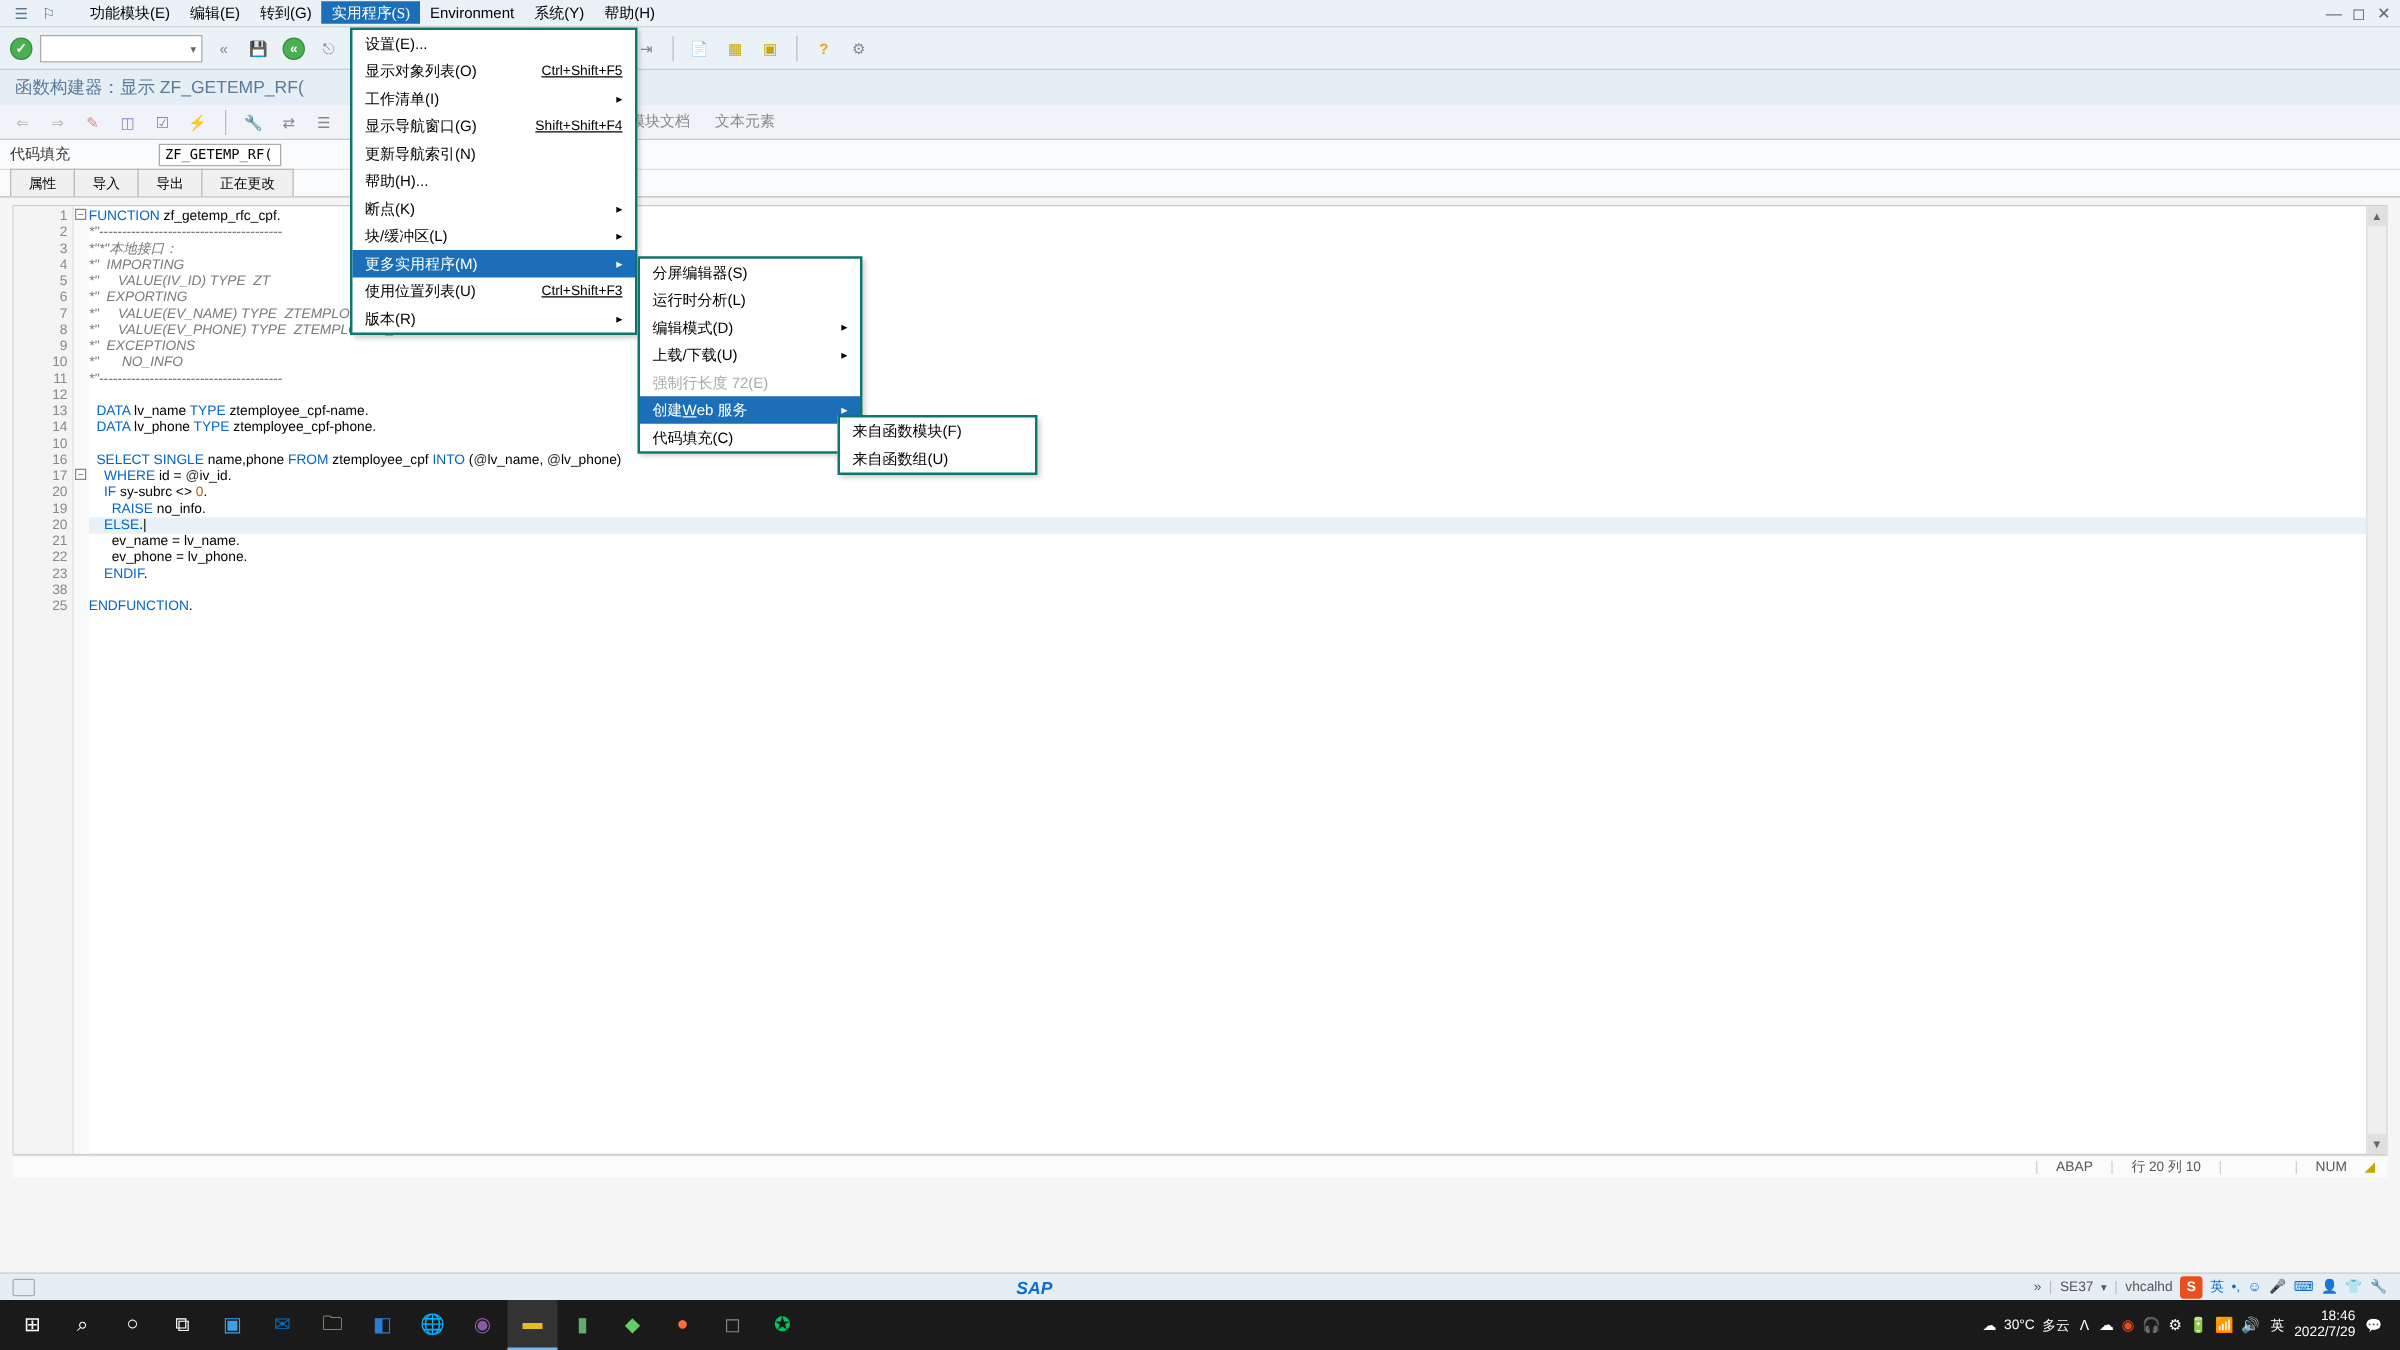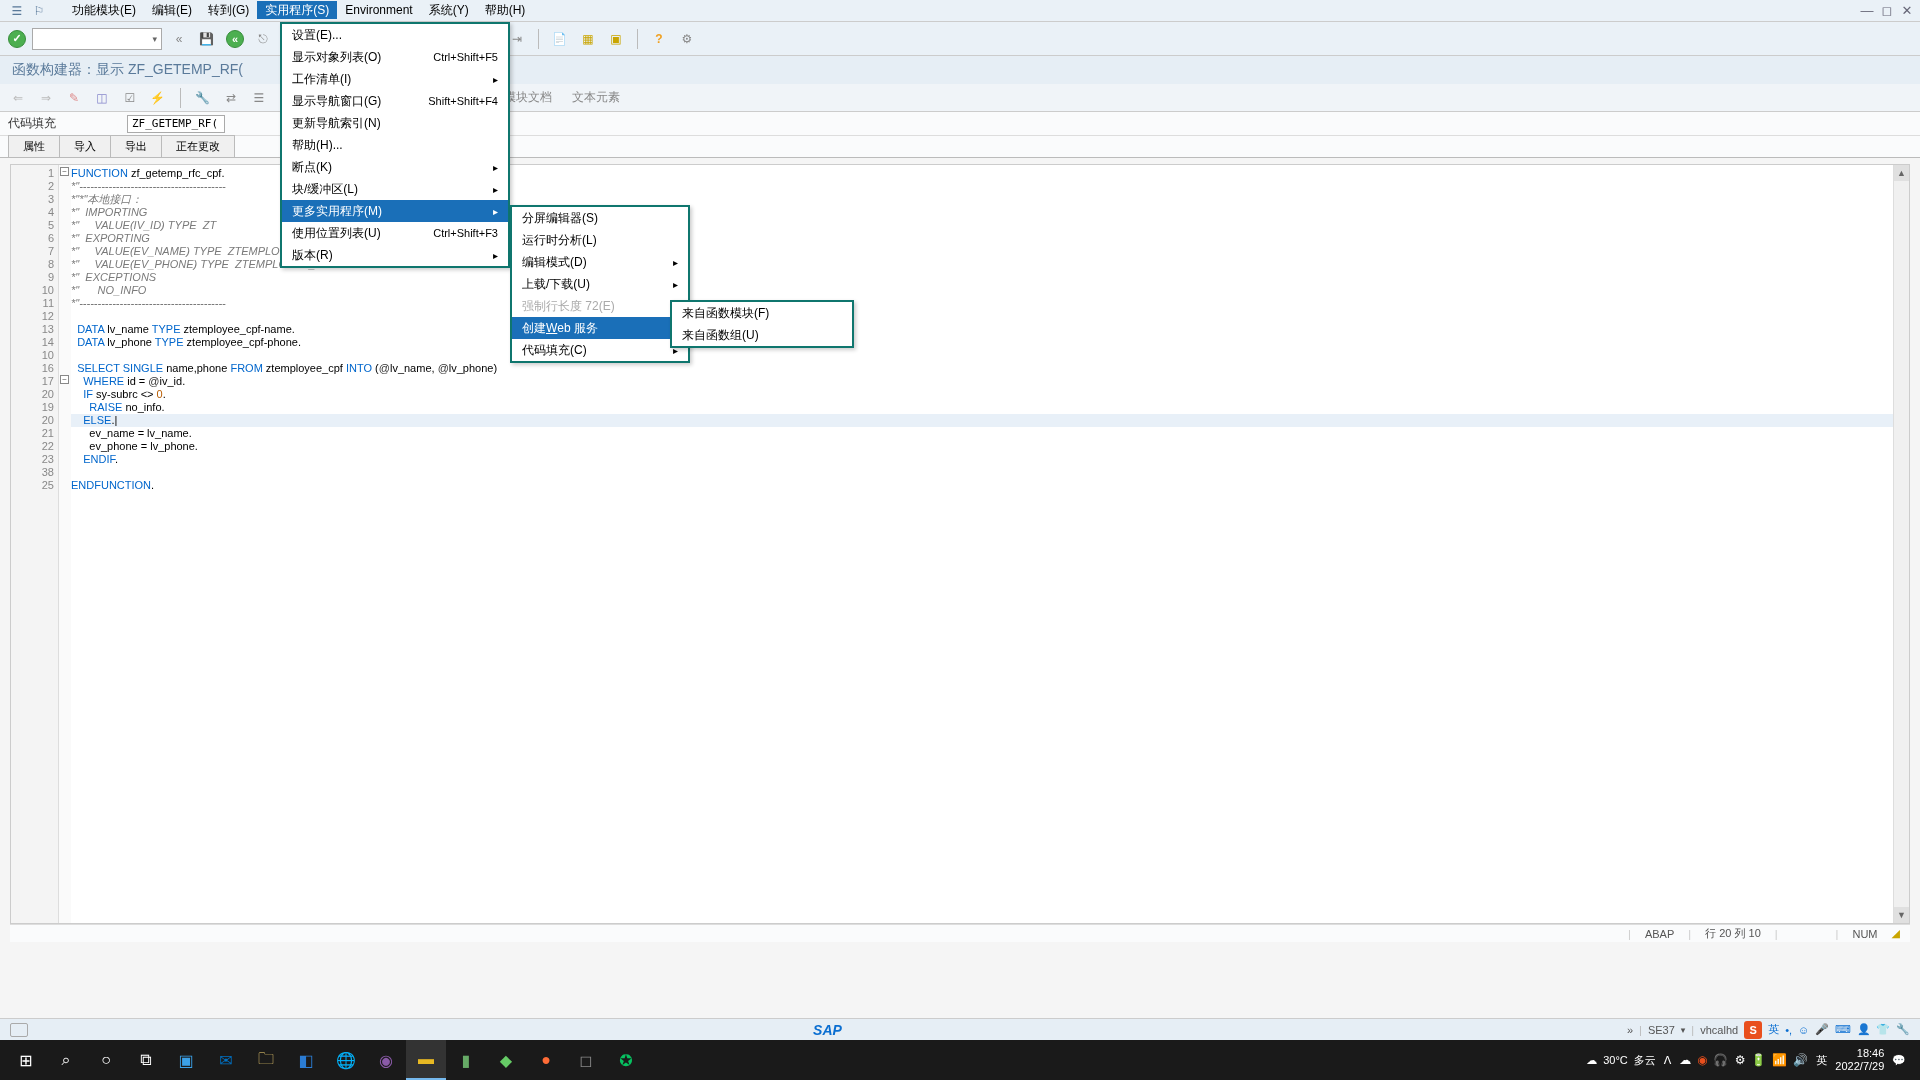--- a/index.html
+++ b/index.html
@@ -2,21 +2,21 @@
 <html><head>
 <meta charset="utf-8">
 <style>
 * { margin: 0; padding: 0; box-sizing: border-box; font-family: "Microsoft YaHei", Arial, sans-serif; }
 body { width: 1920px; height: 1080px; background: #f5f5f5; overflow: hidden; position: relative; font-size: 12px; }
 
 .menubar { height: 22px; background: #eaf1f7; border-bottom: 1px solid #ccc; display: flex; align-items: center; padding-left: 8px; }
 .menubar .menu-icon { width: 18px; height: 16px; margin-right: 4px; display: inline-flex; align-items: center; justify-content: center; color: #5a7a9a; }
 .menubar .sep { width: 12px; }
 .menu-item { padding: 2px 8px; cursor: pointer; }
-.menu-item.active { background: #1a6fb8; color: #fff; }
+.menu-item.active { background: #1a6fb8; color: #fff; font-family: Liberation Serif, serif; }
 .win-controls { margin-left: auto; display: flex; gap: 2px; padding-right: 4px; color: #667; }
 .win-controls span { width: 18px; text-align: center; cursor: pointer; font-size: 13px; }
 
 .toolbar1 { height: 34px; background: #eaf1f7; border-bottom: 1px solid #ccc; display: flex; align-items: center; padding: 0 8px; gap: 6px; }
 .tb-btn { width: 22px; height: 22px; display: inline-flex; align-items: center; justify-content: center; border-radius: 3px; cursor: pointer; }
 .circle-green { width: 18px; height: 18px; border-radius: 50%; background: #4caf50; border: 1px solid #388e3c; display: inline-flex; align-items: center; justify-content: center; color: #fff; font-size: 11px; font-weight: bold; }
 .combo { height: 22px; width: 130px; border: 1px solid #aaa; background: #fff; display: flex; align-items: center; padding: 0 4px; }
 .combo .dd { margin-left: auto; font-size: 9px; color: #666; }
 .tb-sep { width: 1px; height: 20px; background: #bbb; margin: 0 4px; }
 
@@ -62,25 +62,25 @@
 .task-icon.active { border-bottom: 2px solid #76b9ed; background: #333; }
 .tray { margin-left: auto; display: flex; align-items: center; gap: 8px; color: #fff; font-size: 11px; padding-right: 8px; }
 .tray .weather { display: flex; align-items: center; gap: 6px; }
 .tray .clock { text-align: right; line-height: 13px; }
 .tray-icons { display: flex; gap: 6px; font-size: 12px; }
 
 
 .dropdown { position: absolute; background: #fff; border: 2px solid #0f766e; box-shadow: 2px 2px 4px rgba(0,0,0,0.2); z-index: 100; }
 .dd1 { left: 280px; top: 22px; width: 230px; }
 .dd2 { left: 510px; top: 205px; width: 180px; text-align: center; }
-.dd3 { left: 670px; top: 300px; width: 184px; }
+.dd3 { left: 670px; top: 332px; width: 160px; }
 .dd-item { height: 22px; display: flex; align-items: center; padding: 0 10px; cursor: pointer; font-size: 12px; position: relative; }
 .dd-item.sel { background: #1a6fb8; color: #fff; }
 .dd-item.disabled { color: #aaa; }
-.dd-short { margin-left: auto; font-size: 11px; }
+.dd-short { margin-left: auto; font-size: 11px; text-decoration: underline; }
 .dd-arrow { margin-left: auto; font-size: 10px; }
 
 </style>
 </head>
 <body>
 
 <div class="menubar">
   <span class="menu-icon">☰</span>
   <span class="menu-icon">⚐</span>
   <span class="sep"></span>

